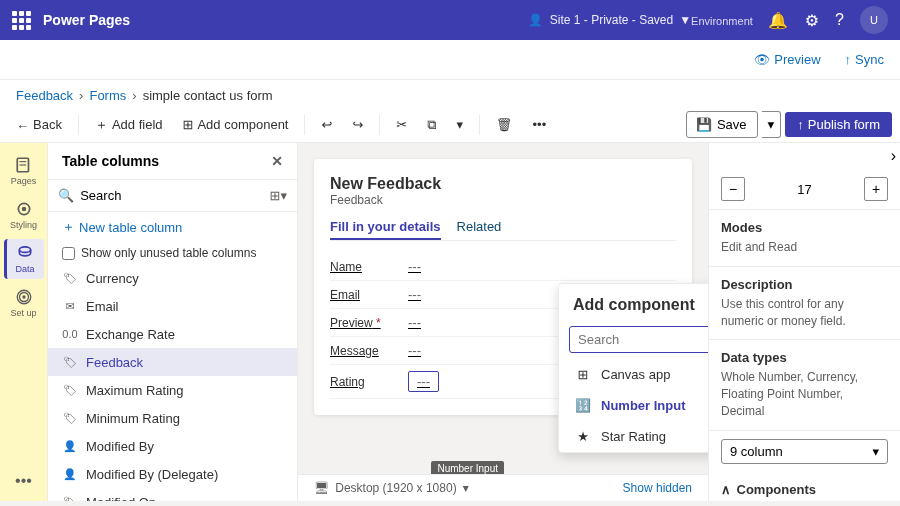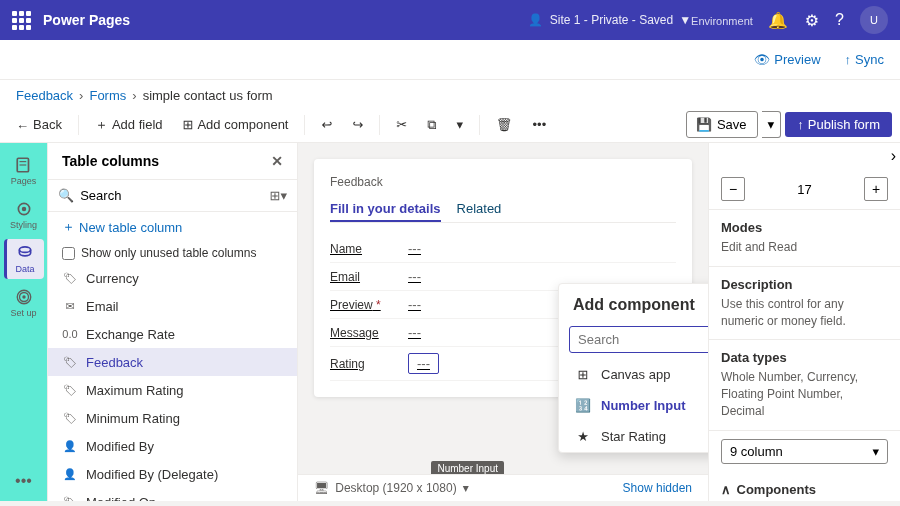--- a/index.html
+++ b/index.html
@@ -133,21 +133,21 @@
 
     
     .main-layout {
       display: flex;
       height: calc(506px - 40px - 40px - 32px - 36px);
     }
 
     
     .nav-sidebar {
       width: 48px;
-      background: #5eead4;
+      background: #fef9c3;
       border-right: 1px solid #edebe9;
       display: flex;
       flex-direction: column;
       align-items: center;
       padding-top: 8px;
       gap: 4px;
     }
     .nav-item {
       width: 40px;
       height: 40px;
@@ -537,20 +537,21 @@
       <div class="panel-item">
         <span class="item-icon">🏷</span>
         <span>Modified On</span>
       </div>
 
     </div>
   </div>
 
   <div class="canvas-area">
     <div class="form-canvas">
+      <div class="form-title">New Feedback</div>
       <div class="form-subtitle">Feedback</div>
       <div class="form-tabs">
         <div class="form-tab active">Fill in your details</div>
         <div class="form-tab">Related</div>
       </div>
       <div class="form-field">
         <span class="field-label">Name</span>
         <span class="field-value">---</span>
       </div>
       <div class="form-field">

